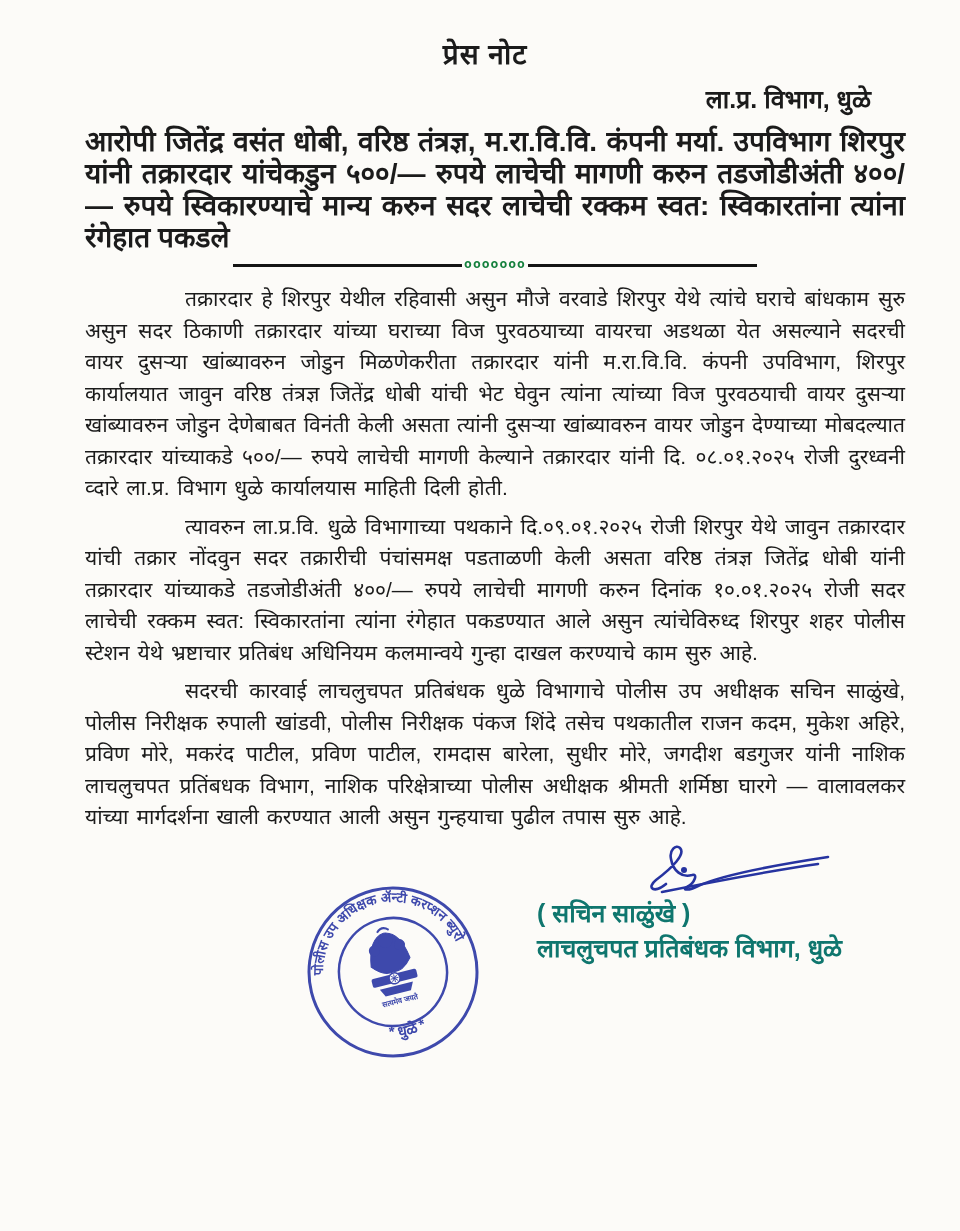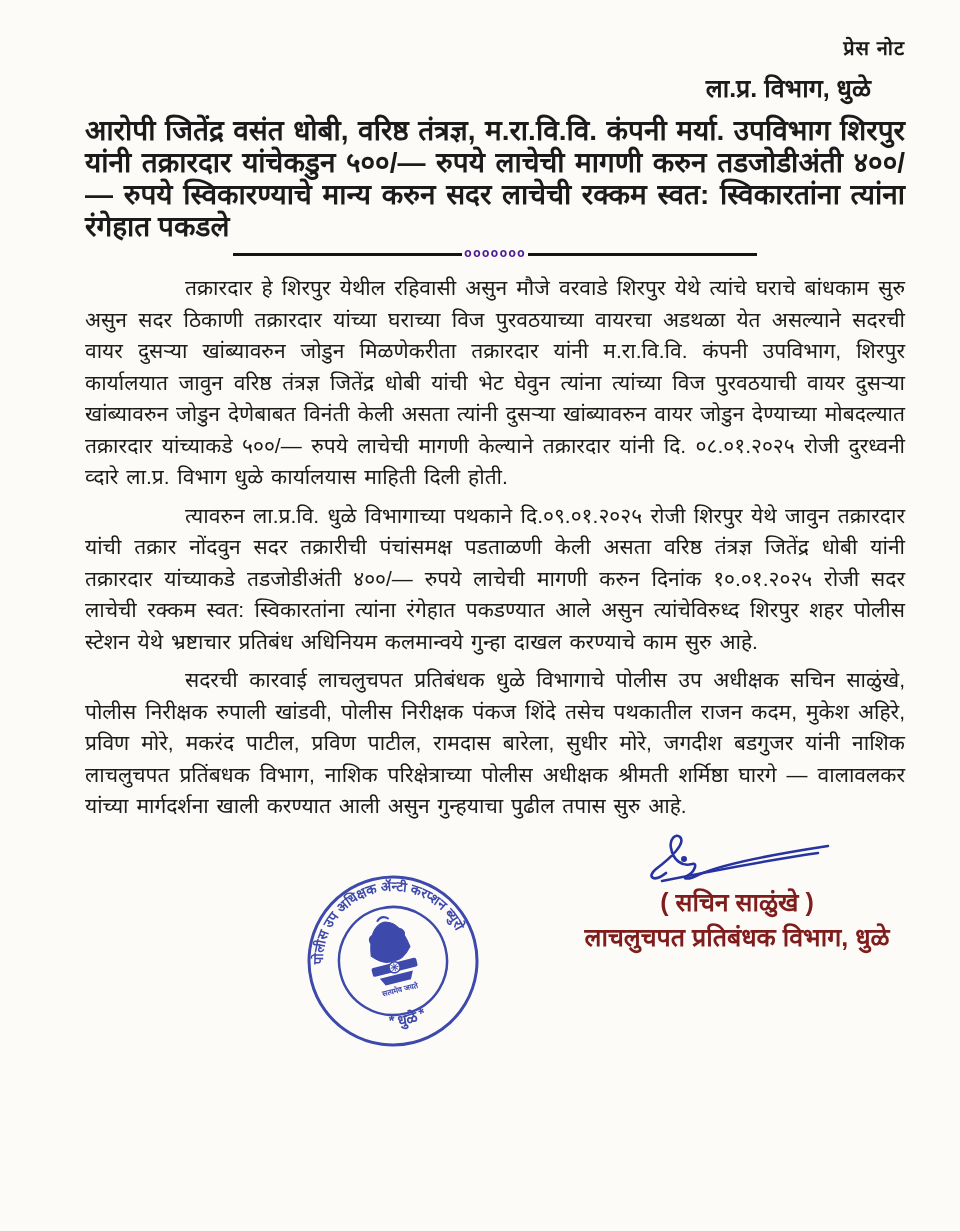--- a/index.html
+++ b/index.html
@@ -8,22 +8,22 @@
     position:relative;
     width:960px; height:1231px;
     margin:0 auto;
     background:#fcfbf8;
     color:#1b1b1b;
     font-family:"Liberation Sans", sans-serif;
     padding:30px 55px 0 85px;
     overflow:hidden;
   }
   .title {
-    text-align:right;
-    font-size:20px;
+    text-align:center;
+    font-size:28px;
     font-weight:bold;
     letter-spacing:1px;
     margin:4px 0 10px -20px;
   }
   .header-right {
     text-align:right;
     padding-right:34px;
     font-size:25px;
     font-weight:bold;
     line-height:34px;
@@ -37,36 +37,36 @@
   }
   .divider {
     display:flex;
     align-items:center;
     width:524px;
     margin:4px 0 10px 148px;
   }
   .divider .rule { flex:1; height:3px; background:#141414; }
   .divider .dots {
     font-size:13px; font-weight:bold; letter-spacing:1px;
-    margin:0 2px; transform:translateY(-2px); color:#4c1d95;
+    margin:0 2px; transform:translateY(-2px); color:#15803d;
     font-family:"DejaVu Sans Mono", monospace;
   }
   .body-para {
     font-size:21px;
     line-height:31.5px;
     text-align:justify;
     text-indent:100px;
     margin-bottom:7px;
     word-spacing:2px;
   }
   .footer { position:relative; height:235px; margin-top:2px; }
   .sig-block {
     position:absolute; top:0; right:-32px;
-    width:400px; text-align:center;
-    color:#7f1d1d;
+    width:400px; 
+    color:#0f766e;
   }
   .sig-script { display:block; margin:0 auto -4px auto; }
   .sig-line { font-size:25px; font-weight:bold; line-height:35px; }
   .stamp {
     position:absolute; left:218px; top:42px;
     width:180px; height:180px;
     transform:rotate(-14deg);
     opacity:0.92;
   }
 </style>

